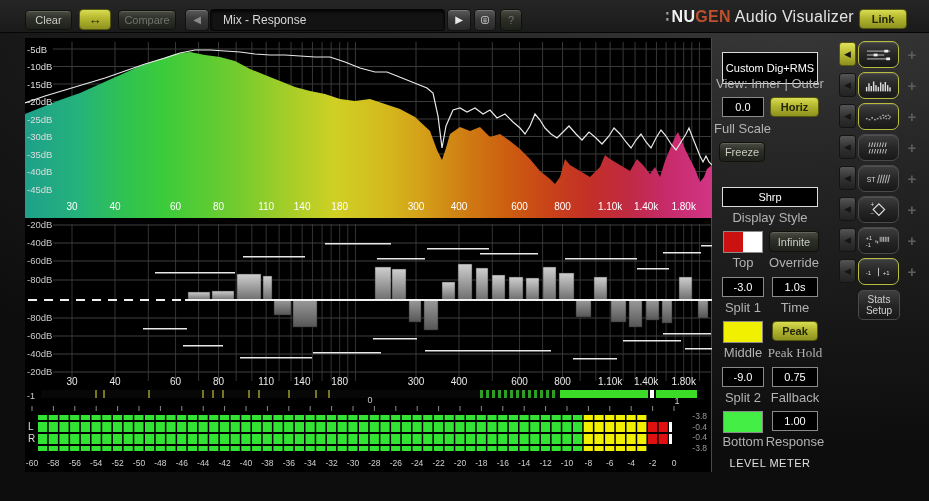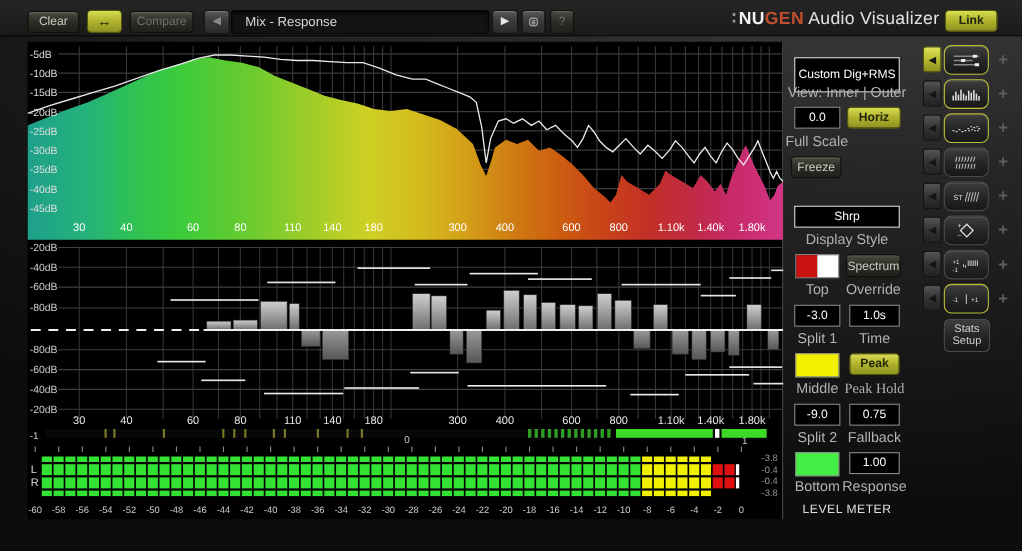--- a/index.html
+++ b/index.html
@@ -648,21 +648,21 @@
 
     <button class="btn btn-dark" style="left:719px;top:142px;width:46px;height:20px;">Freeze</button>
 
     <div class="value-box mode-box" style="left:722px;top:187px;width:96px;height:20px;">Shrp</div>
     <div class="plabel" style="left:712px;top:210px;width:116px;">Display Style</div>
 
     <div class="swatch" style="left:723px;top:231px;width:40px;height:22px;">
       <div id="swatch-top-left" style="position: absolute; left: 0px; top: 0px; width: 50%; height: 100%; background: rgb(204, 17, 17);"></div>
       <div id="swatch-top-right" style="position: absolute; right: 0px; top: 0px; width: 50%; height: 100%; background: rgb(255, 255, 255);"></div>
     </div>
-    <button class="btn btn-dark" style="left:769px;top:231px;width:50px;height:21px;">Spectrum</button>
+    <button class="btn btn-dark" style="left:769px;top:231px;width:50px;height:21px;">Infinite</button>
     <div class="plabel" style="left:723px;top:255px;width:40px;">Top</div>
     <div class="plabel" style="left:767px;top:255px;width:54px;">Override</div>
 
     <div class="value-box" style="left:722px;top:277px;width:42px;height:20px;">-3.0</div>
     <div class="value-box" style="left:772px;top:277px;width:46px;height:20px;">1.0s</div>
     <div class="plabel" style="left:716px;top:300px;width:54px;">Split 1</div>
     <div class="plabel" style="left:772px;top:300px;width:46px;">Time</div>
 
     <div class="swatch" id="swatch-middle" style="left: 723px; top: 321px; width: 40px; height: 22px; background: rgb(240, 240, 0);"></div>
     <button class="btn btn-yellow" style="left:772px;top:321px;width:46px;height:20px;">Peak</button>

